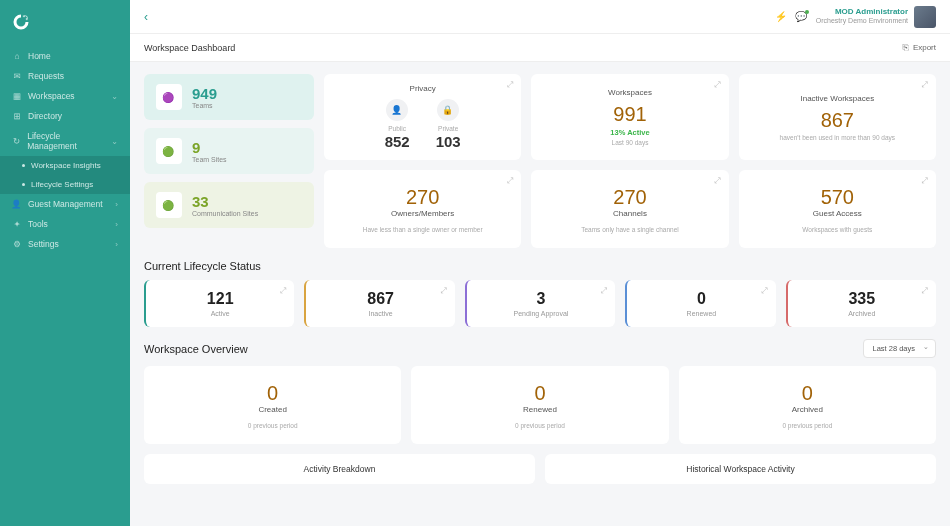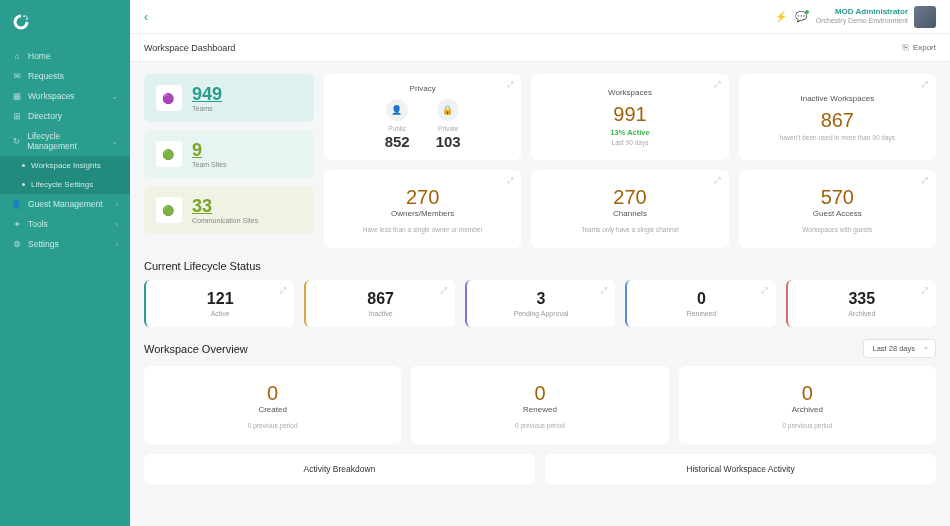--- a/index.html
+++ b/index.html
@@ -30,21 +30,21 @@
 .page-title { font-size: 9px; color:#333; }
 .export { margin-left:auto; display:flex; align-items:center; gap:4px; font-size:8px; color:#666; cursor:pointer; }
 .content { flex:1; overflow-y:auto; padding: 12px 14px; }
 .row { display:flex; gap:10px; margin-bottom:10px; }
 .tiles-col { display:flex; flex-direction:column; gap:8px; width: 170px; }
 .tile { display:flex; align-items:center; gap:10px; padding:10px 12px; border-radius:6px; }
 .tile-teams { background:#dff2ef; }
 .tile-sites { background:#e8f4f2; }
 .tile-comm { background:#eef3e4; }
 .tile-icon { width:26px; height:26px; background:#fff; border-radius:4px; display:flex; align-items:center; justify-content:center; }
-.tile-num { font-size: 18px; font-weight:700;text-decoration:underline; }
+.tile-num { font-size: 15px; font-weight:700; }
 .tile-teams .tile-num { color:#2a9d8f; }
 .tile-sites .tile-num, .tile-comm .tile-num { color:#7ba428; }
 .tile-label { font-size:7px; color:#888; }
 .cards-grid { flex:1; display:grid; grid-template-columns: repeat(3,1fr); gap:10px; }
 .card { background:#fff; border-radius:6px; padding:10px; position:relative; display:flex; flex-direction:column; align-items:center; justify-content:center; min-height: 78px; }
 .card-link { position:absolute; top:6px; right:8px; color:#bbb; font-size:8px; cursor:pointer; }
 .card-title { font-size:8px; color:#555; margin-bottom:6px; font-weight:500; }
 .big-num { font-size:20px; font-weight:400; color:#a16207; }
 .sub-green { font-size:7.5px; font-weight:600; color:#3bb54a; margin-top:2px; }
 .sub-text { font-size:6.5px; color:#aaa; margin-top:2px; }

